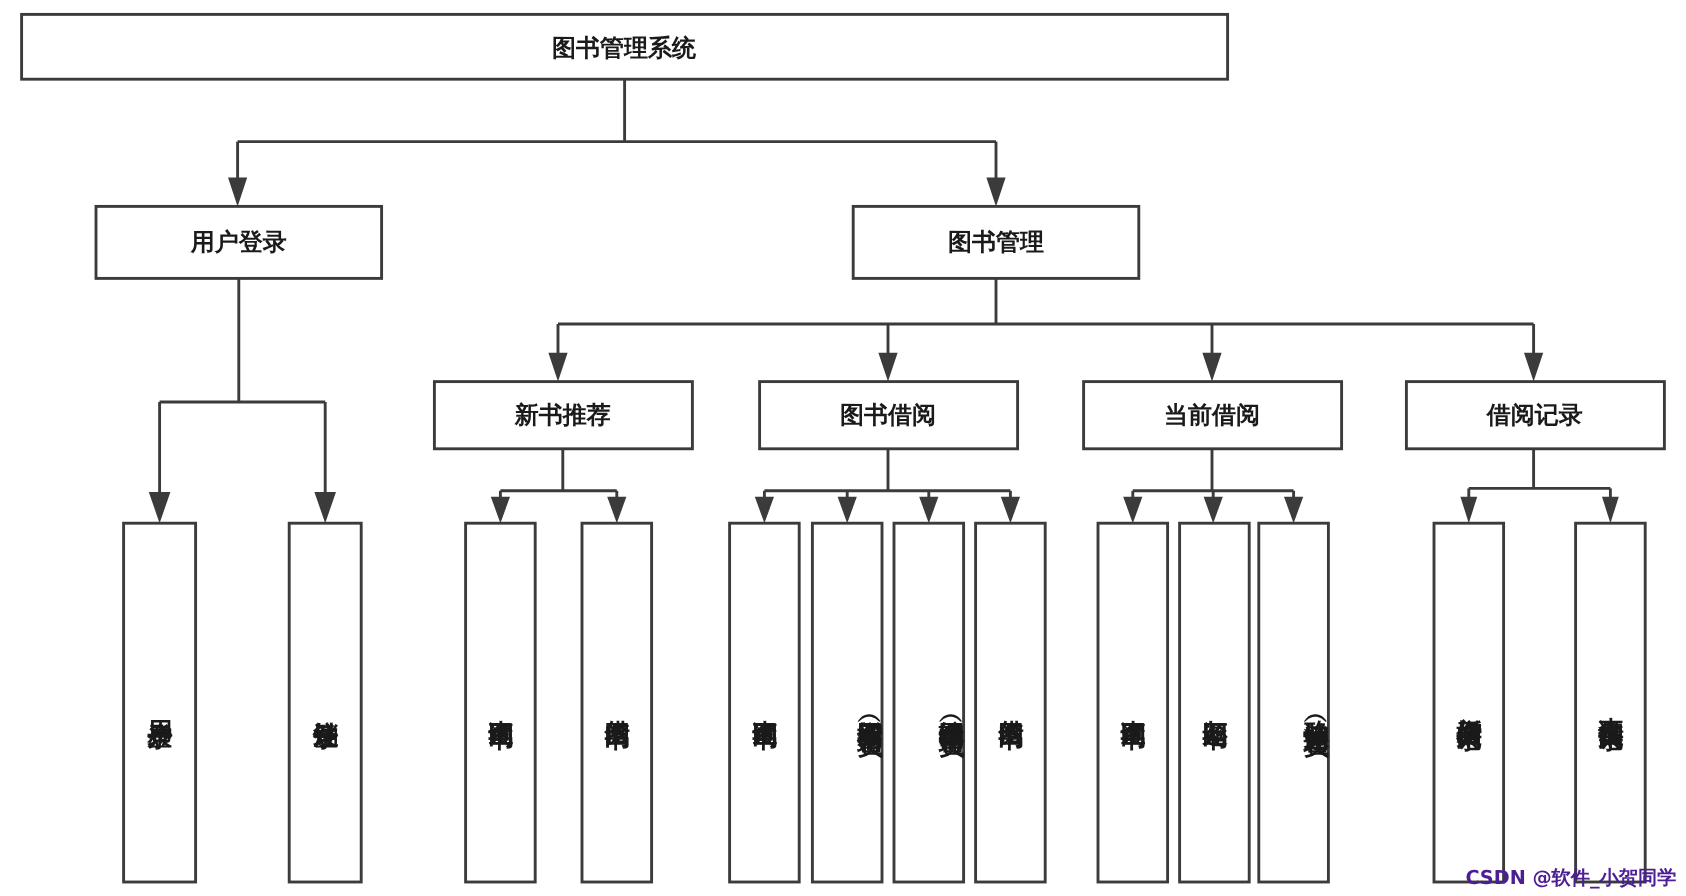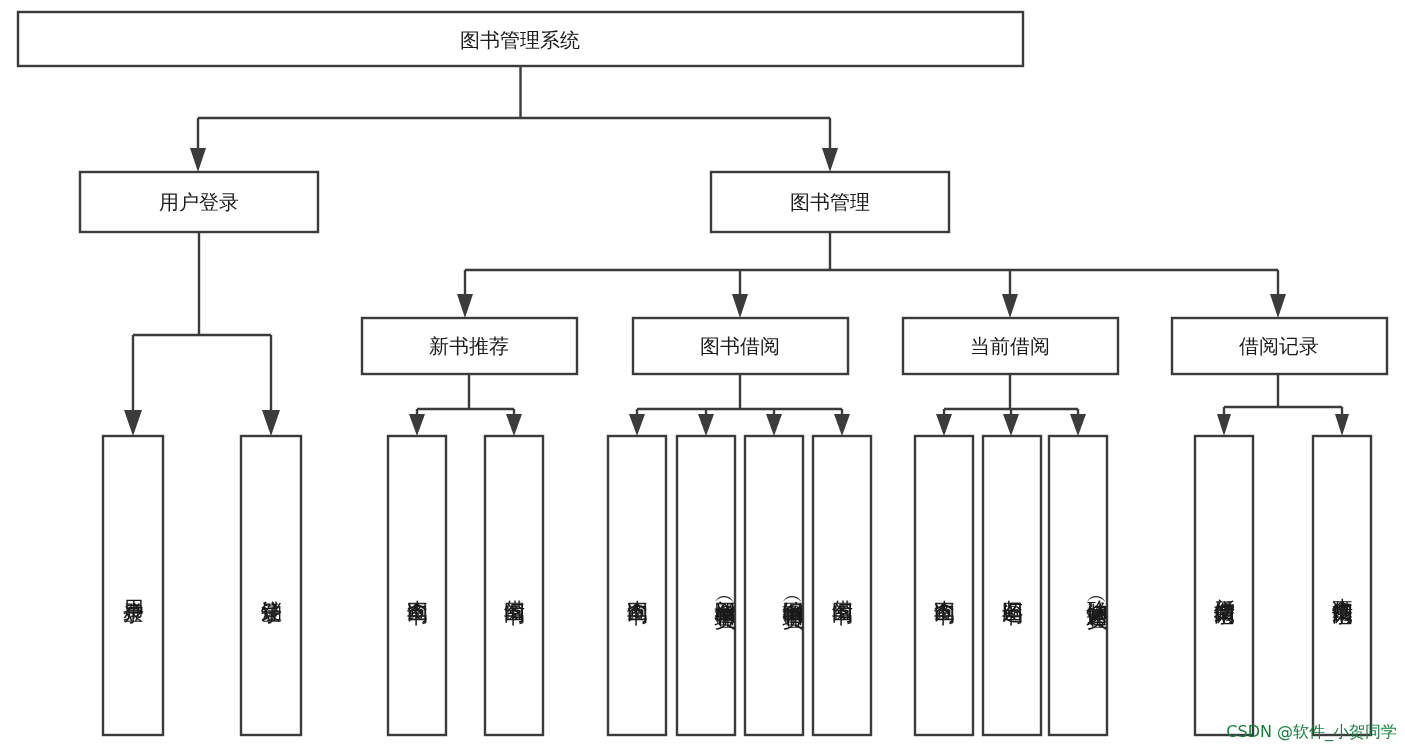--- a/index.html
+++ b/index.html
@@ -11,20 +11,21 @@
     width: 1405px;
     height: 747px;
     font-family: "DejaVu Sans", "Liberation Sans", sans-serif;
     overflow: hidden;
   }
   #diagram-root {
     position: relative;
     width: 1405px;
     height: 747px;
     background: #ffffff;
+    font-weight: bold;
   }
   svg#tree-svg {
     position: absolute;
     left: 0;
     top: 0;
     width: 1405px;
     height: 747px;
     display: block;
   }
   .node-box {
@@ -61,21 +62,21 @@
     text-align: center;
     white-space: nowrap;
     pointer-events: none;
   }
   .watermark {
     position: absolute;
     right: 8px;
     bottom: 4px;
     font-family: "DejaVu Sans", "Liberation Sans", sans-serif;
     font-size: 16px;
-    color: #15803d;
+    color: #4c1d95;
     white-space: nowrap;
     user-select: none;
   }
 </style>
 </head>
 <body>
 
 <div id="diagram-root">
 
   <svg id="tree-svg" viewBox="0 0 1405 747">

